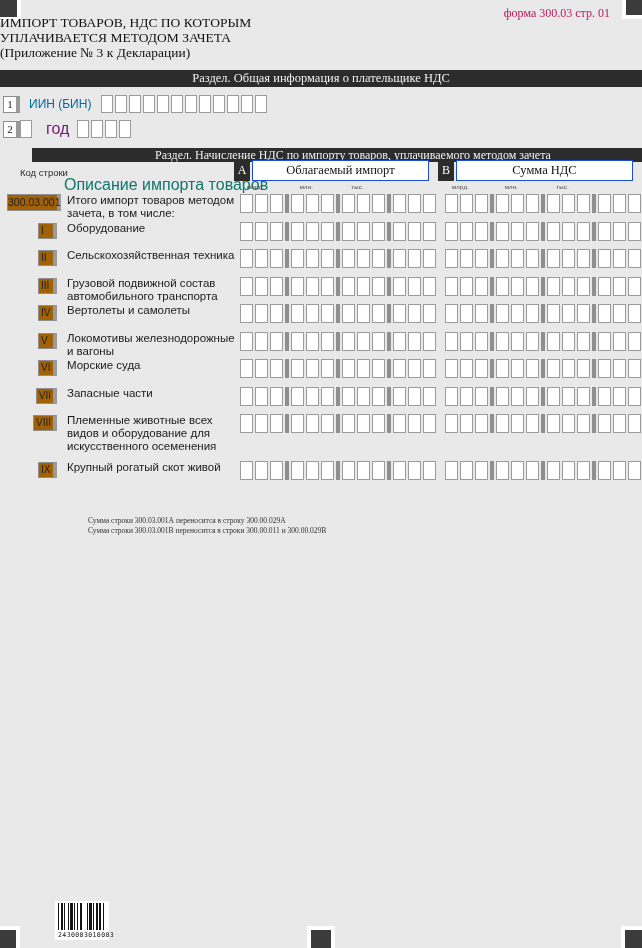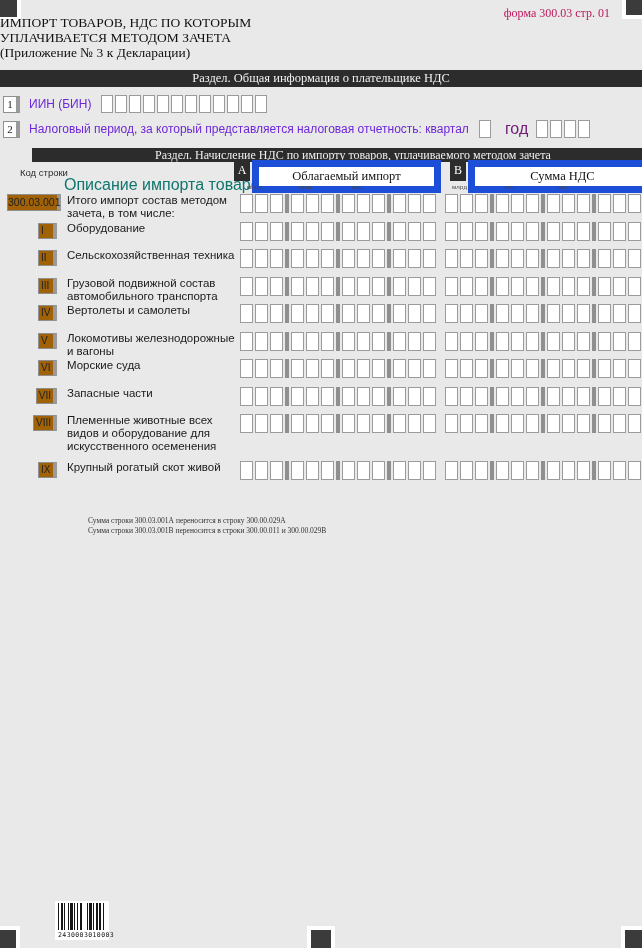--- a/index.html
+++ b/index.html
@@ -22,32 +22,32 @@
               text-align:center;font-family:"Liberation Serif",serif;font-size:12.5px;}
   .bar1{top:70px;height:17px;line-height:17px;}
   .bar2{top:148px;height:14px;line-height:14px;font-size:12px;margin-left:32px;}
 
   .fieldrow{position:absolute;left:3px;display:flex;align-items:center;}
   .frow1{top:95px;}
   .frow2{top:120px;}
   .numbox{display:inline-block;background:#fff;border:1px solid #8f8f8f;border-right:4px solid #9a9a9a;
           width:12px;height:15px;line-height:15px;text-align:center;
           font-family:"Liberation Serif",serif;font-size:11px;color:#222;}
-  .flabel{font-size:12px;margin-left:9px;margin-right:10px;white-space:nowrap;color:#6d28d9;}
+  .flabel{font-size:12px;margin-left:9px;margin-right:10px;white-space:nowrap;color:#0369a1;}
   .cells{display:flex;gap:2px;}
   .cell{width:12px;height:18px;background:#fff;border:1px solid #9b9b9b;box-sizing:border-box;}
   .yearlbl{font-size:16px;margin:0 8px 0 14px;color:#701a75;}
 
   .tablehead-codes{position:absolute;top:167px;left:8px;font-size:9.5px;color:#2a2a2a;padding-left:12px;}
   .tablehead-desc{position:absolute;top:176px;left:64px;font-size:16px;color:#0f766e;}
 
   .abrow{position:absolute;top:160px;left:234px;display:flex;align-items:flex-start;}
   .letterbox{width:16px;height:21px;background:#2c2c2c;color:#fff;text-align:center;
              line-height:21px;font-family:"Liberation Serif",serif;font-size:12px;flex:none;}
-  .headbox{width:175px;height:19px;background:#fff;border:7px solid #1d4ed8;margin-left:2px;
+  .headbox{width:175px;height:19px;background:#fff;border:1px solid #1d4ed8;margin-left:2px;
            text-align:center;line-height:19px;font-family:"Liberation Serif",serif;font-size:12.5px;
            color:#111;flex:none;}
   .colgap{width:9px;flex:none;}
 
   .scalerow{position:absolute;top:184px;left:234px;display:flex;}
   .scale-grid{display:flex;gap:2px;width:196px;flex:none;}
   .slab{width:43px;flex:none;text-align:center;font-size:6px;color:#444;letter-spacing:.2px;}
   .ssep{width:4px;flex:none;}
 
   .trows{position:absolute;top:194px;left:3px;width:636px;}
@@ -112,21 +112,20 @@
         <span class="cell"></span>
         <span class="cell"></span>
         <span class="cell"></span>
         <span class="cell"></span>
         <span class="cell"></span>
       </span>
   </div>
 
   <div class="fieldrow frow2">
     <span class="numbox">2</span>
-    <span class="flabel">Налоговый период, за который представляется налоговая отчетность: квартал</span>
     <span class="cells">
         <span class="cell"></span>
       </span>
     <span class="yearlbl">год</span>
     <span class="cells">
         <span class="cell"></span>
         <span class="cell"></span>
         <span class="cell"></span>
         <span class="cell"></span>
       </span>
@@ -165,21 +164,21 @@
         <span class="ssep"></span>
       <span class="slab"></span>
     </div>
   </div>
 
   <div class="trows">
     <div class="trow">
       <div class="codecol">
         <span class="codebox wide">300.03.001</span>
       </div>
-      <div class="desccol">Итого импорт состав методом зачета, в том числе:</div>
+      <div class="desccol">Итого импорт товаров методом зачета, в том числе:</div>
       <div class="money">
           <div class="cellgroup">
             <div class="cell"></div>
             <div class="cell"></div>
             <div class="cell"></div>
           </div>
           <div class="cellsep"></div>
           <div class="cellgroup">
             <div class="cell"></div>
             <div class="cell"></div>

